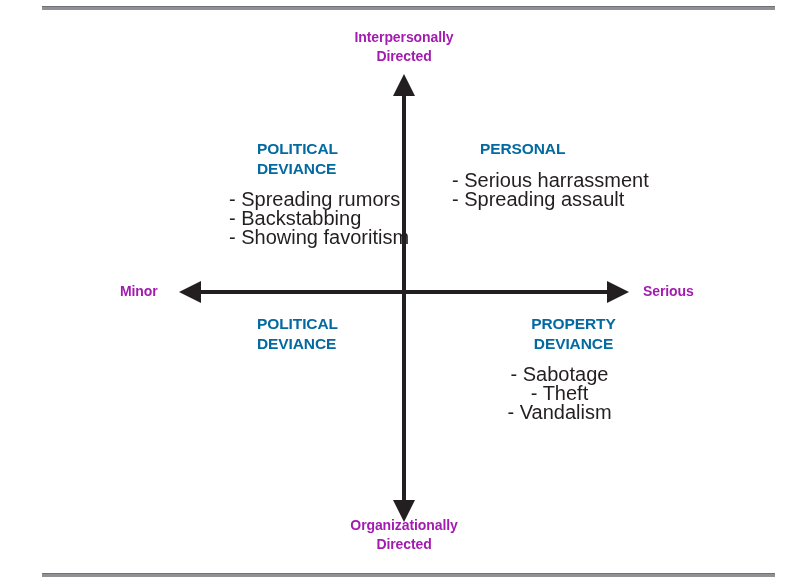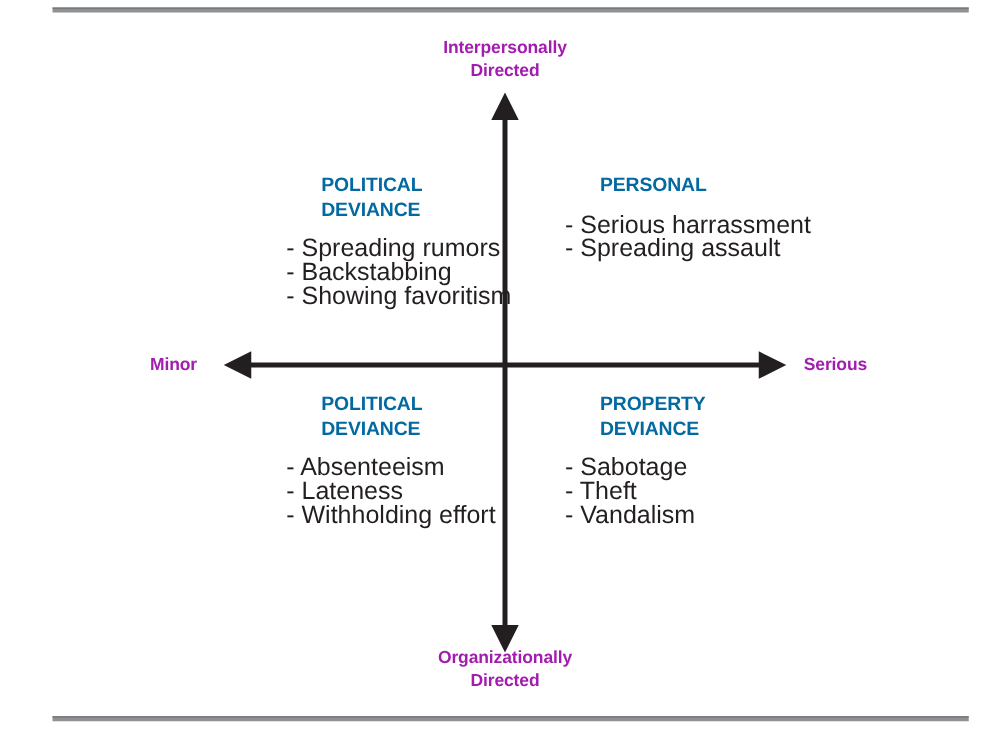--- a/index.html
+++ b/index.html
@@ -121,21 +121,21 @@
     font-size: 20px;
     line-height: 19px;
     color: #231f20;
     font-weight: normal;
   }
   .q-item { white-space: nowrap; }
 
   #quadrant-political   { left: 229px; top: 139px; }
   #quadrant-personal    { left: 452px; top: 139px; }
   #quadrant-production  { left: 229px; top: 314px; }
-  #quadrant-property    { left: 452px; top: 314px; }
+  #quadrant-property    { left: 452px; top: 314px; text-align: center; }
 </style>
 </head>
 <body>
 
 <div id="page">
 
   <div class="page-rule top"></div>
 
   <div class="axis-v-line"></div>
   <div class="axis-h-line"></div>
@@ -177,25 +177,20 @@
       <div class="q-item">- Serious harrassment</div>
       <div class="q-item">- Spreading assault</div>
     </div>
   </div>
 
   <div class="quadrant" id="quadrant-production">
     <div class="q-heading">
       <div>POLITICAL</div>
       <div>DEVIANCE</div>
     </div>
-    <div class="q-items">
-      <div class="q-item">- Absenteeism</div>
-      <div class="q-item">- Lateness</div>
-      <div class="q-item">- Withholding effort</div>
-    </div>
   </div>
 
   <div class="quadrant" id="quadrant-property">
     <div class="q-heading">
       <div>PROPERTY</div>
       <div>DEVIANCE</div>
     </div>
     <div class="q-items">
       <div class="q-item">- Sabotage</div>
       <div class="q-item">- Theft</div>

